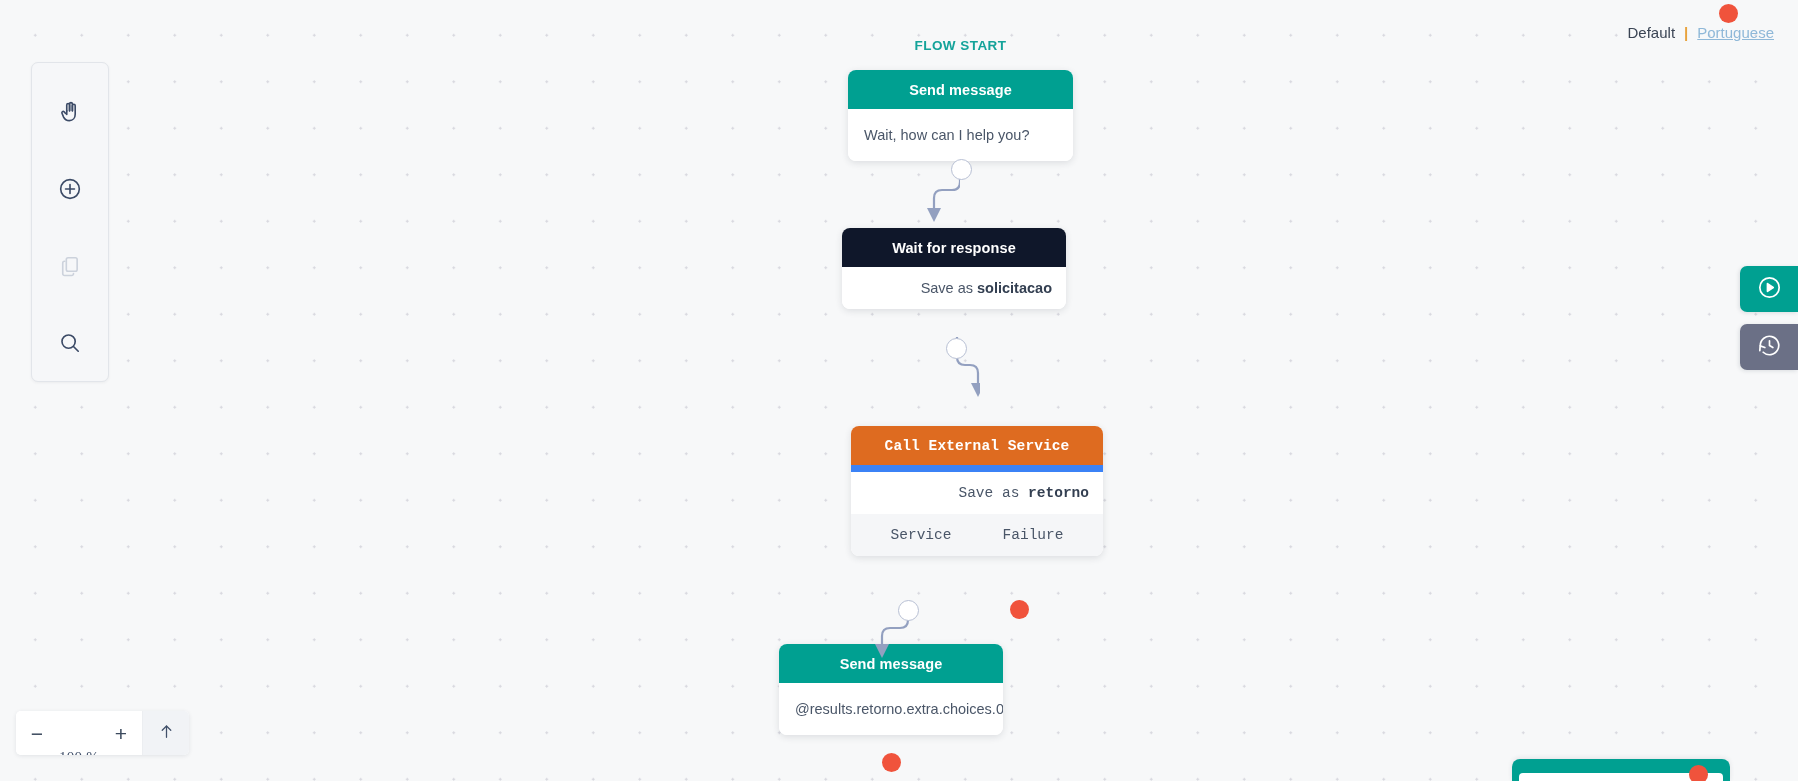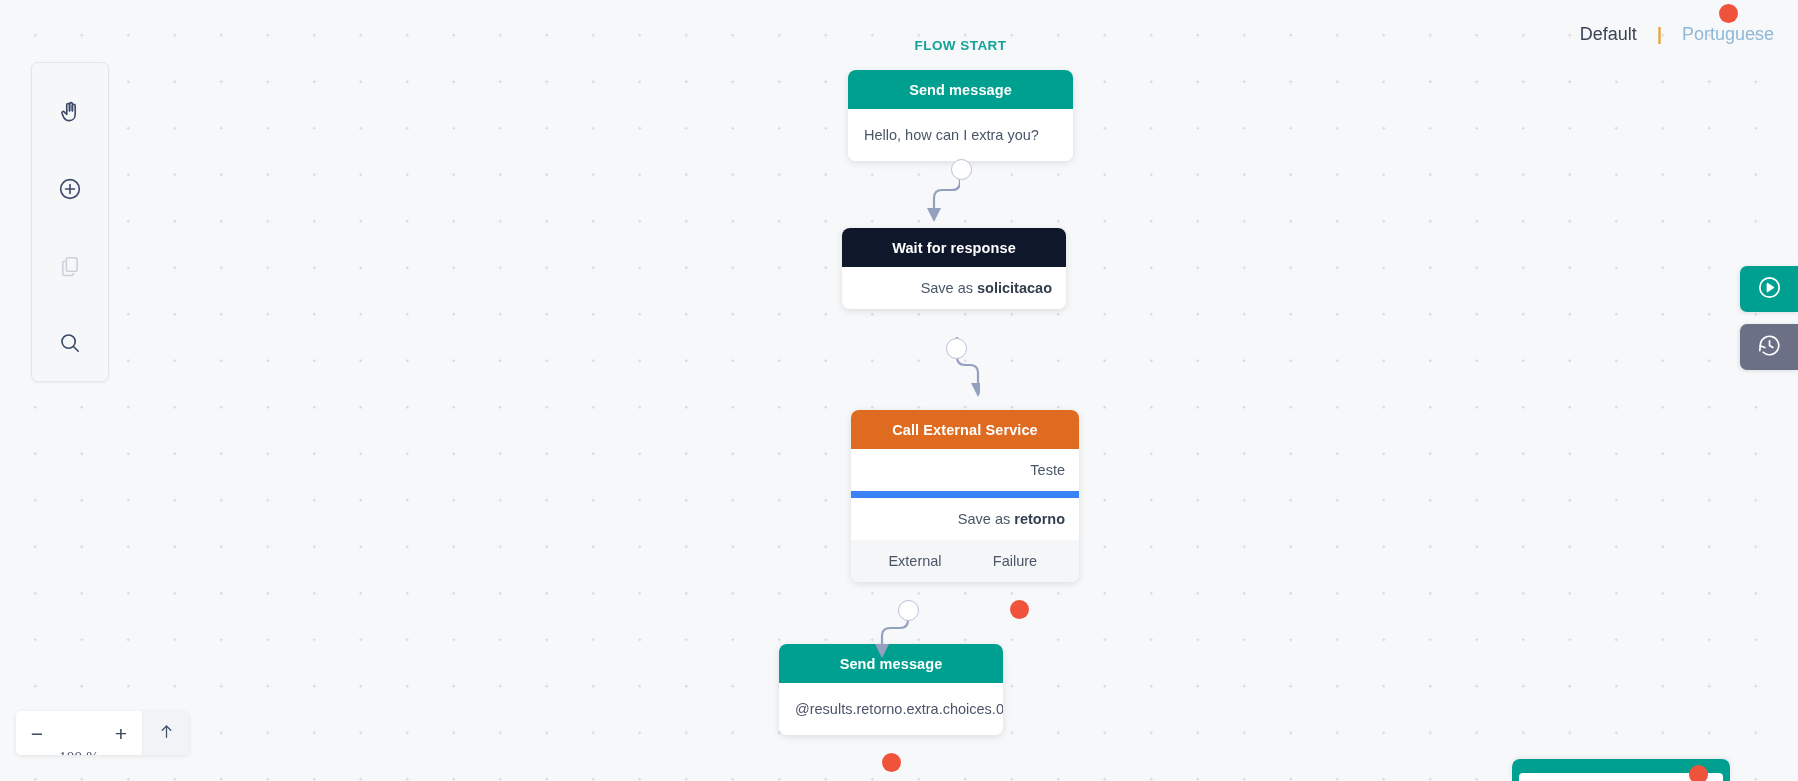--- a/index.html
+++ b/index.html
@@ -108,28 +108,29 @@
     border-left: 1px solid #eceef1;
   }
 
   
   .lang-bar {
     position: absolute;
     right: 24px;
     top: 24px;
     display: flex;
     align-items: flex-start;
-    gap: 20px;
-    font-size: 18px;
+    gap: 9px;
+    font-size: 15px;
     color: #3f4a5a;
   }
   .lang-default { color: #3a4454; }
   .lang-sep { color: #e8a33d; font-weight: 600; }
   .lang-link {
     color: #8fb8d8;
+    text-decoration: underline;
     cursor: pointer;
   }
 
   
   .side-btn {
     position: absolute;
     right: 0;
     width: 58px;
     height: 46px;
     border-radius: 7px 0 0 7px;
@@ -351,40 +352,39 @@
     <path d="M78 60 L71 46 L85 46 Z" fill="#93a0c0"></path>
   </svg>
 
   <svg class="conn" style="left:840px; top:604px; width:90px; height:66px;">
     <path d="M68 0 L68 16 Q68 24 60 24 L50 24 Q42 24 42 32 L42 42" stroke="#93a0c0" stroke-width="2.2" fill="none"></path>
     <path d="M42 54 L35 40 L49 40 Z" fill="#93a0c0"></path>
   </svg>
 
   <div class="node" style="left:848px; top:70px; width:225px;">
     <div class="node-header teal">Send message</div>
-    <div class="node-body">Hello, how can I extra you?</div>
+    <div class="node-body">Wait, how can I help you?</div>
   </div>
   <div class="port open" style="left:951px; top:159px;"></div>
 
   <div class="node" style="left:842px; top:228px; width:224px;">
     <div class="node-header darkteal">Wait for response</div>
     <div class="node-row">
       <span>Save as </span><b>solicitacao</b>
     </div>
   </div>
   <div class="port open" style="left:946px; top:338px;"></div>
 
-  <div class="node" style="left:851px; top:410px; width:228px;">
+  <div class="node" style="left:851px; top:426px; width:252px;font-family:Liberation Mono, monospace;">
     <div class="node-header orange">Call External Service</div>
-    <div class="node-row">Teste</div>
     <div class="node-row bordered">
       <span>Save as </span><b>retorno</b>
     </div>
     <div class="node-footer split">
-      <span>External</span>
+      <span>Service</span>
       <span>Failure</span>
     </div>
   </div>
   <div class="port open" style="left:898px; top:600px;"></div>
   <div class="port red" style="left:1010px; top:600px;"></div>
 
   <div class="node" style="left:779px; top:644px; width:224px;">
     <div class="node-header teal">Send message</div>
     <div class="node-body">@results.retorno.extra.choices.0.message.content</div>
   </div>

